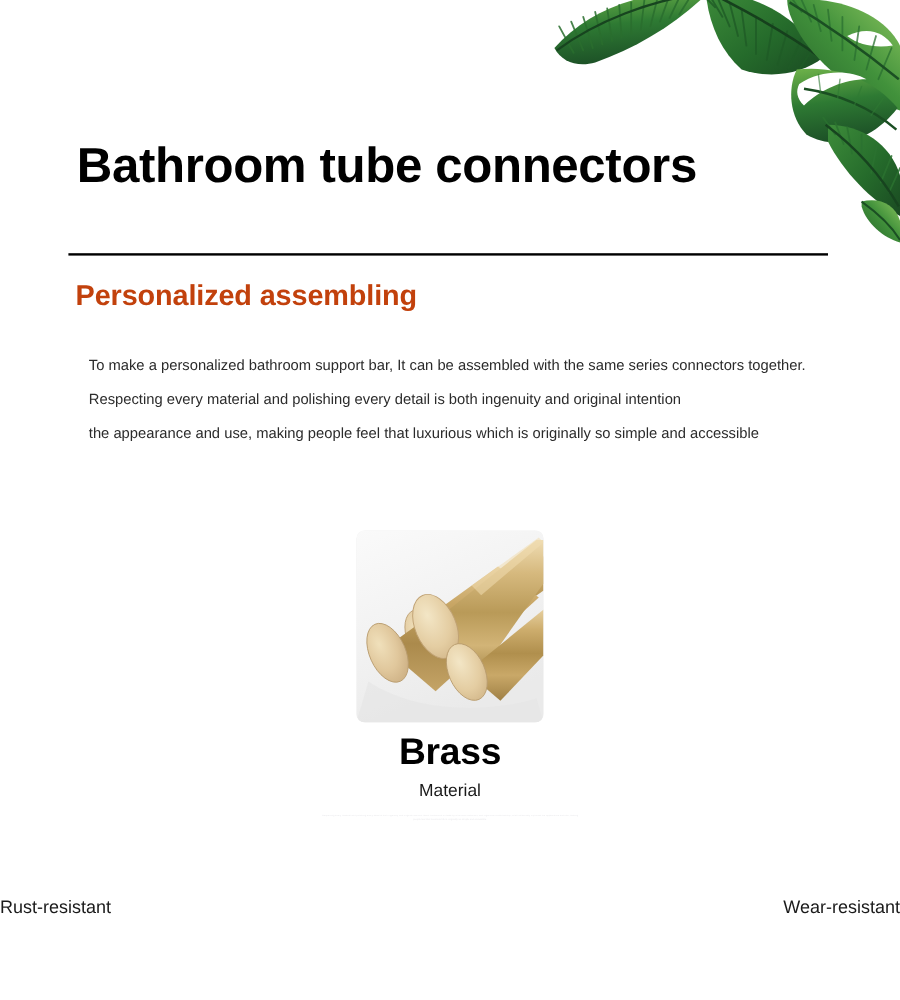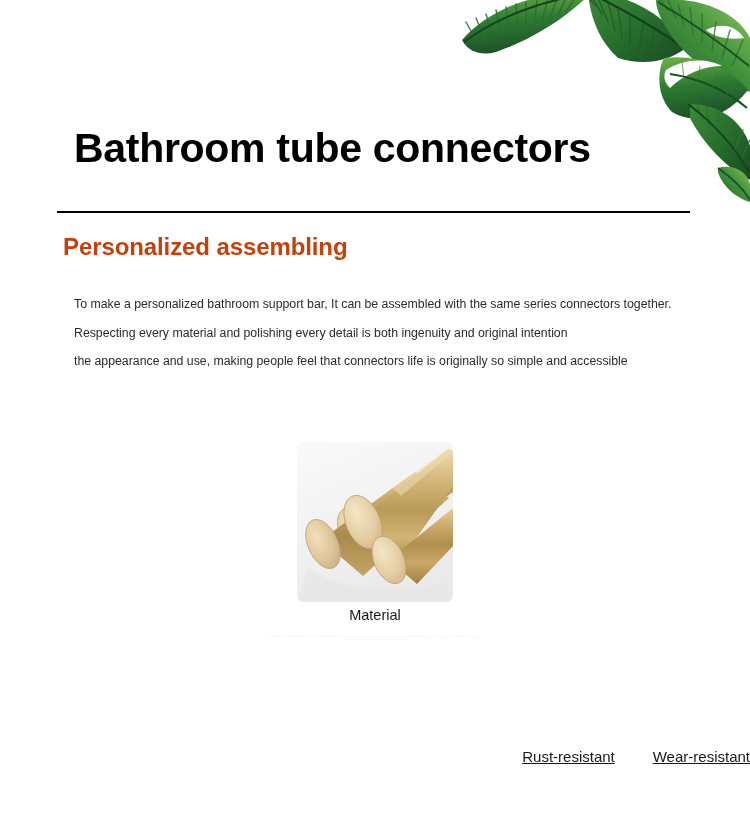--- a/index.html
+++ b/index.html
@@ -27,21 +27,21 @@
     width: 290px;
     height: 205px;
     pointer-events: none;
   }
 
   
   #title {
     position: absolute;
     left: 60px;
     top: 112px;
-    margin: 14px;
+    margin: 4px;
     font-size: 41px;
     font-weight: bold;
     line-height: 1.1;
     color: #000000;
     letter-spacing: -0.3px;
     white-space: nowrap;
   }
 
   
   #divider {
@@ -134,25 +134,24 @@
     user-select: none;
   }
 
   
   #properties {
     position: absolute;
     left: 0;
     top: 748px;
     width: 750px;
     display: flex;
-    justify-content: flex-end;
+    justify-content: space-between;
     gap: 38px;
     font-size: 15px;
     color: #1a1a1a;
-    text-decoration: underline;
   }
   #properties span { white-space: nowrap; }
 </style>
 </head>
 <body>
 
 <div id="page">
 
   <div id="foliage">
     <svg viewBox="0 0 290 205" width="290" height="205" aria-hidden="true">
@@ -261,21 +260,21 @@
 
   <h1 id="title">Bathroom tube connectors</h1>
 
   <div id="divider"></div>
 
   <h2 id="section-heading">Personalized assembling</h2>
 
   <div id="body-copy">
     <p>To make a personalized bathroom support bar, It can be assembled with the same series connectors together.</p>
     <p>Respecting every material and polishing every detail is both ingenuity and original intention</p>
-    <p>the appearance and use, making people feel that connectors life is originally so simple and accessible</p>
+    <p>the appearance and use, making people feel that luxurious which is originally so simple and accessible</p>
   </div>
 
   <div id="material-block">
 
     <div id="material-photo">
       <svg viewBox="0 0 156 160" width="156" height="160" aria-hidden="true">
         <defs>
           <linearGradient id="rodBodyA" x1="0" y1="0" x2="0" y2="1">
             <stop offset="0%" stop-color="#e6cf9f"></stop>
             <stop offset="22%" stop-color="#cdad6d"></stop>
@@ -337,20 +336,21 @@
         <g>
           <path d="M92 118 L 156 66 L 156 104 L 120 142 Z" fill="url(#rodBodyA)"></path>
           <ellipse cx="92" cy="118" rx="15" ry="25" transform="rotate(-24 92 118)" fill="url(#faceGrad2)"></ellipse>
           <ellipse cx="92" cy="118" rx="15" ry="25" transform="rotate(-24 92 118)" fill="none" stroke="#b99c6e" stroke-width="0.7"></ellipse>
         </g>
 
         <path d="M10 126 C 46 150, 104 154, 150 140 L 156 160 L 0 160 Z" fill="#e4e4e4" opacity="0.55"></path>
       </svg>
     </div>
 
+    <div id="material-name">Brass</div>
 
     <div id="material-sub">
       <span>Material</span>
     </div>
 
     <div id="ghost-note">Respecting every material and polishing every detail is both ingenuity and original intention. Each connectors is made by a famous craftsman, with ingenious craftsmanship, which effectively improves the appearance and use, making people feel that luxurious life is originally so simple and accessible.</div>
   </div>
 
   <div id="properties">
     <span>Rust-resistant</span>

